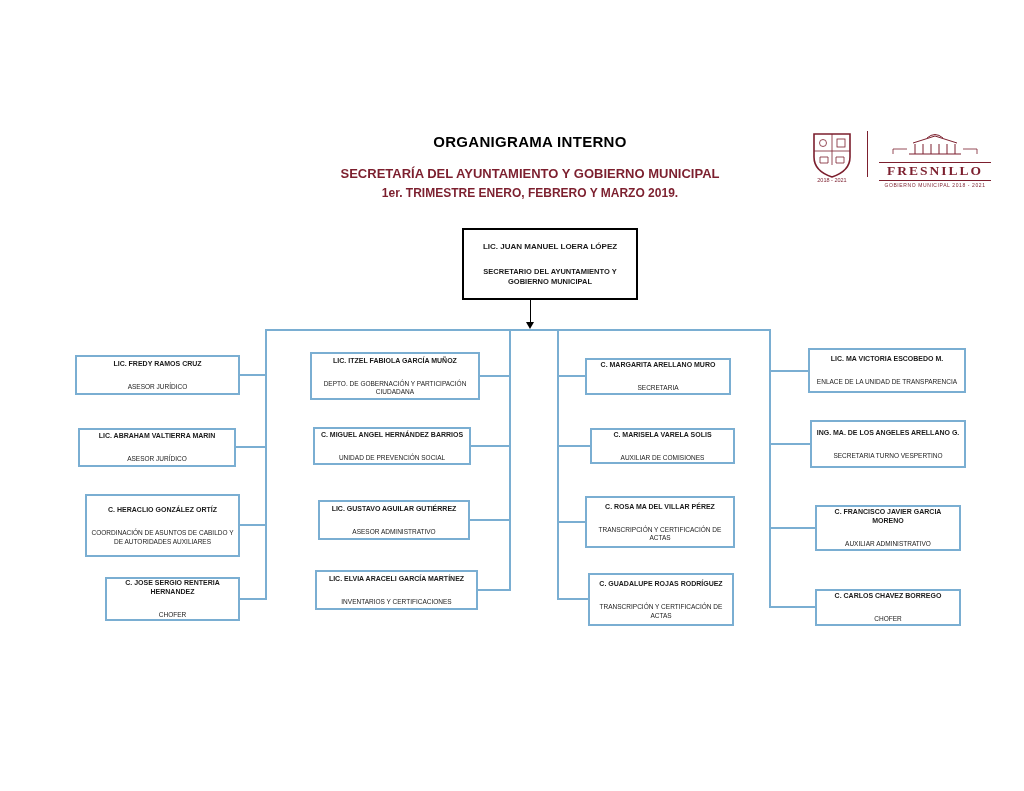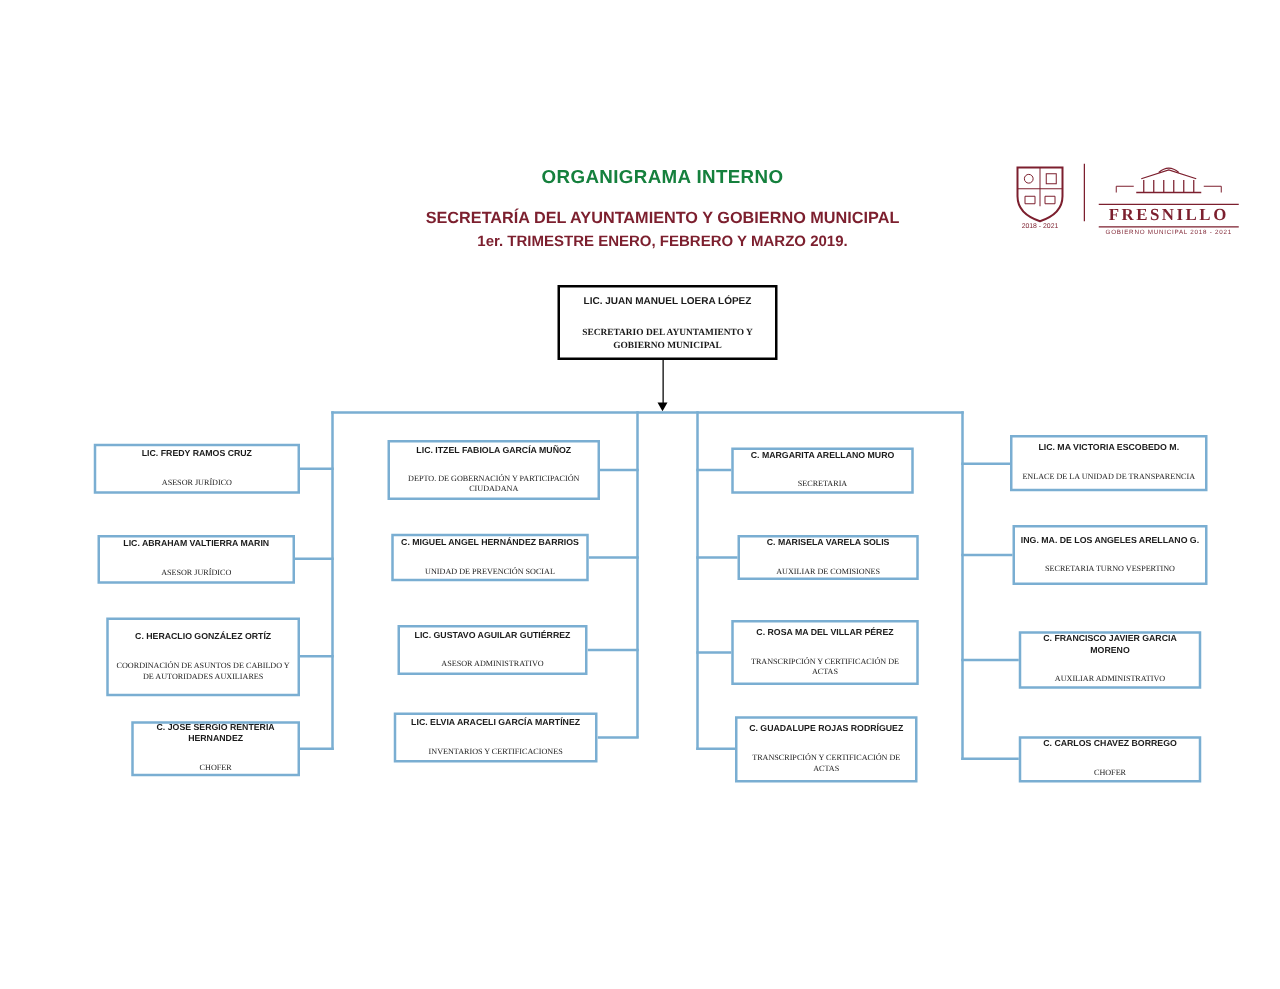--- a/index.html
+++ b/index.html
@@ -7,39 +7,39 @@
     --line-blue:#7aaed2;
     --ink:#1a1a1a;
   }
   html,body{margin:0;padding:0;background:#fff;}
   #canvas{
     position:relative;width:1024px;height:791px;background:#fff;overflow:hidden;
     font-family:"Liberation Sans", sans-serif;color:var(--ink);
   }
   
   .hdr{position:absolute;left:255px;top:133px;width:550px;text-align:center;}
-  .hdr .t1{font-size:15px;font-weight:bold;letter-spacing:.3px;color:#15803d;}
+  .hdr .t1{font-size:15px;font-weight:bold;letter-spacing:.3px;color:#000000;}
   .hdr .t2{font-size:13px;font-weight:bold;color:var(--maroon);margin-top:16px;}
   .hdr .t3{font-size:12px;font-weight:bold;color:var(--maroon);margin-top:5px;text-align:center;}
   
   .logos{position:absolute;left:806px;top:131px;height:56px;display:flex;align-items:flex-start;gap:9px;}
   .seal{width:52px;height:52px;display:block;}
   .logo-div{width:1px;height:46px;background:var(--maroon);}
   .fres{width:116px;text-align:center;color:var(--maroon);}
   .fres .word{font-family:"Liberation Serif", serif;font-weight:bold;font-size:13.5px;letter-spacing:2px;line-height:1.1;}
   .fres .rule{height:1px;background:var(--maroon);margin:1px 2px;}
   .fres .tag{font-size:5px;letter-spacing:.6px;margin-top:1px;}
   
   .node{
     position:absolute;background:#fff;border:2px solid var(--line-blue);
     box-sizing:border-box;display:flex;flex-direction:column;justify-content:center;
     align-items:center;text-align:center;padding:2px 4px;z-index:2;
   }
   .node .nm{font-weight:bold;font-size:7px;line-height:1.3;}
-  .node .rl{font-size:6.5px;line-height:1.3;margin-top:15px;font-family:Liberation Serif, serif;}
+  .node .rl{font-size:6.5px;line-height:1.3;margin-top:15px;}
   .node.root{border:2px solid #000;}
   .node.root .nm{font-size:8px;}
   .node.root .rl{font-size:7.5px;font-weight:bold;}
   
   .bl{position:absolute;background:var(--line-blue);z-index:1;}
   .kl{position:absolute;background:#000;z-index:1;}
   .arrowhead{
     position:absolute;width:0;height:0;z-index:1;
     border-left:4.5px solid transparent;border-right:4.5px solid transparent;
     border-top:7px solid #000;
@@ -83,21 +83,21 @@
         <line x1="14" y1="18" x2="14" y2="23" stroke="var(--maroon)" stroke-width="0.8"></line>
         <line x1="98" y1="18" x2="98" y2="23" stroke="var(--maroon)" stroke-width="0.8"></line>
       </svg>
       <div class="rule"></div>
       <div class="word">FRESNILLO</div>
       <div class="rule"></div>
       <div class="tag">GOBIERNO MUNICIPAL 2018 - 2021</div>
     </div>
   </div>
 
-  <div class="node root" style="left:446px;top:228px;width:176px;height:60px;">
+  <div class="node root" style="left:462px;top:228px;width:176px;height:72px;">
     <div class="nm">LIC. JUAN MANUEL LOERA LÓPEZ</div>
     <div class="rl">SECRETARIO DEL AYUNTAMIENTO Y GOBIERNO MUNICIPAL</div>
   </div>
 
   <div class="kl" style="left:530px;top:284px;width:1px;height:40px;"></div>
   <div class="arrowhead" style="left:526px;top:322px;"></div>
 
   <div class="bl" style="left:265px;top:329px;width:506px;height:2px;"></div>
 
   <div class="bl" style="left:265px;top:329px;width:2px;height:271px;"></div>

